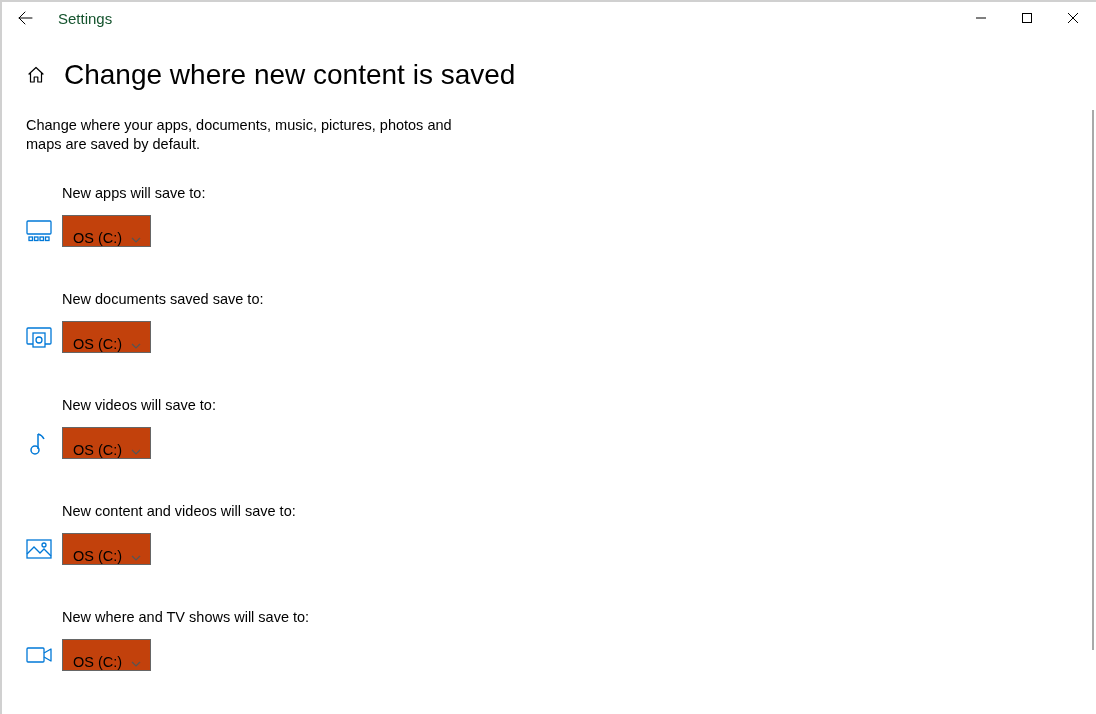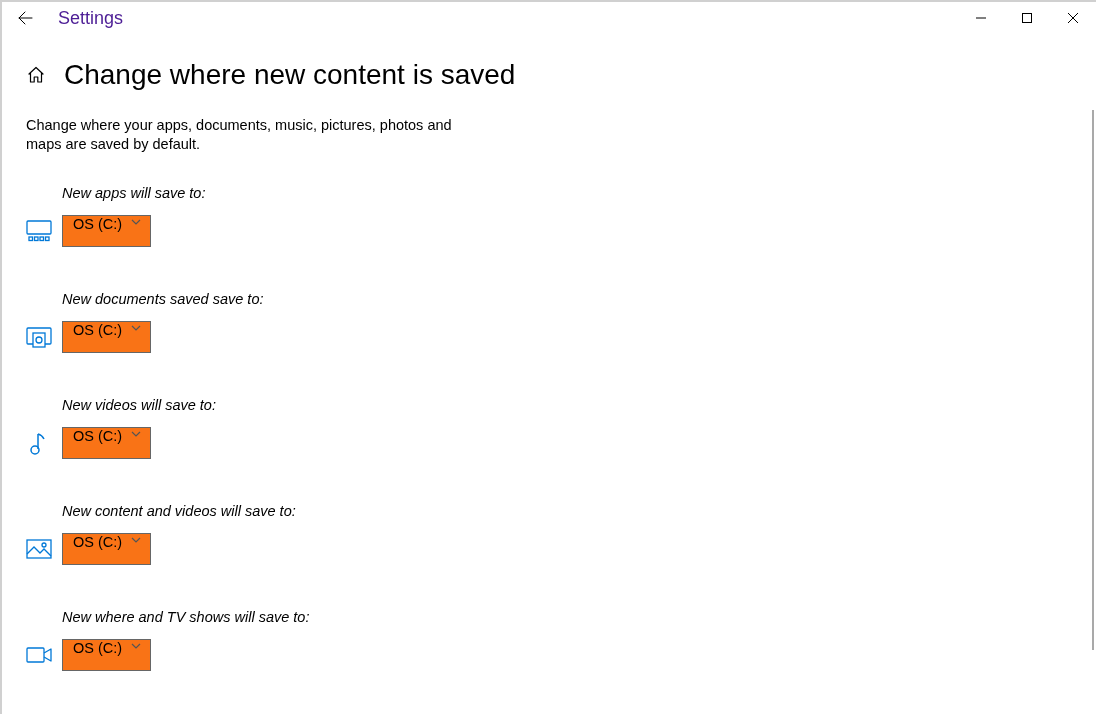--- a/index.html
+++ b/index.html
@@ -24,22 +24,22 @@
     position: relative;
   }
   .titlebar .back {
     width: 46px;
     height: 32px;
     display: flex;
     align-items: center;
     justify-content: center;
   }
   .titlebar .title {
-    font-size: 18px;
-    color: #4c1d95;
+    font-size: 15px;
+    color: #14532d;
     margin-left: 10px;
   }
   .caption-buttons {
     position: absolute;
     right: 0;
     top: 0;
     display: flex;
   }
   .caption-buttons .cap {
     width: 46px;
@@ -85,43 +85,42 @@
     line-height: 1.35;
     margin: 0 0 30px 0;
   }
 
   .setting-group {
     margin-bottom: 44px;
   }
   .setting-label {
     font-size: 14.5px;
     margin: 0 0 14px 36px;
-    font-style: italic;
   }
   .setting-row {
     display: flex;
     align-items: center;
   }
   .setting-icon {
     width: 26px;
     height: 26px;
     margin-right: 10px;
     display: flex;
     align-items: center;
     justify-content: center;
     flex: 0 0 auto;
     color: #0078d7;
   }
 
   .combo {
     height: 32px;
     border: 1px solid #666;
-    background: #f97316;
+    background: #c2410c;
     display: inline-flex;
-    align-items: flex-start;
+    align-items: flex-end;
     padding: 0 8px 0 10px;
     font-size: 14.5px;
     min-width: 84px;
     user-select: none;
   }
   .combo .chev {
     margin-left: 8px;
     display: inline-flex;
     align-items: center;
   }

